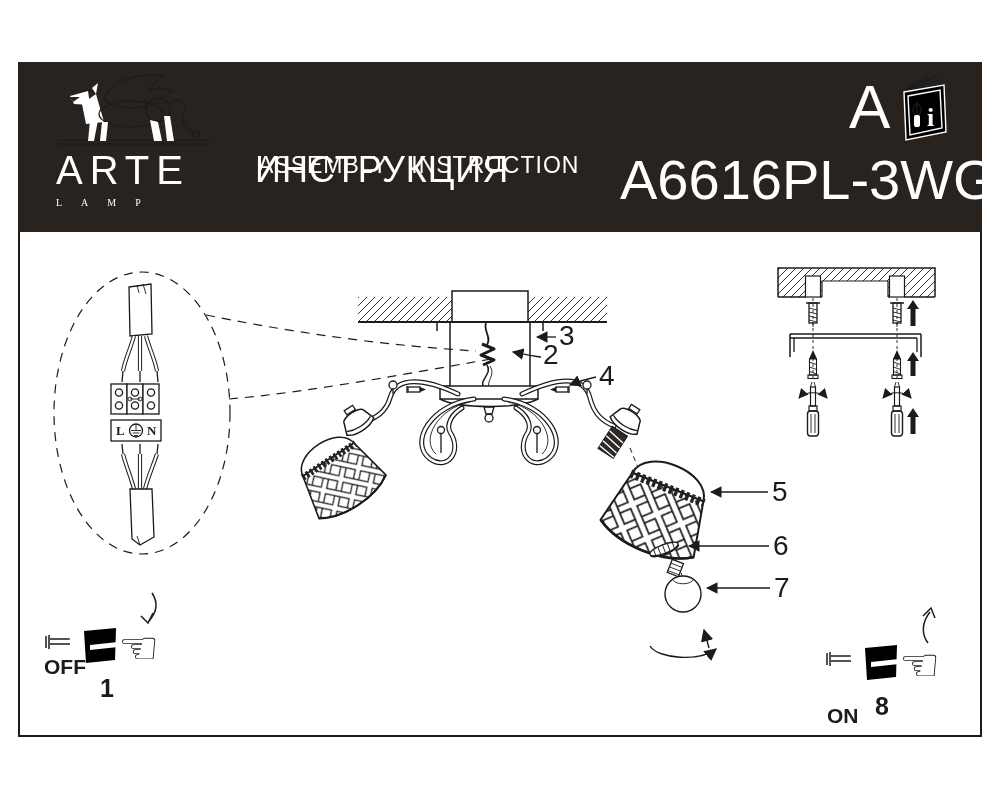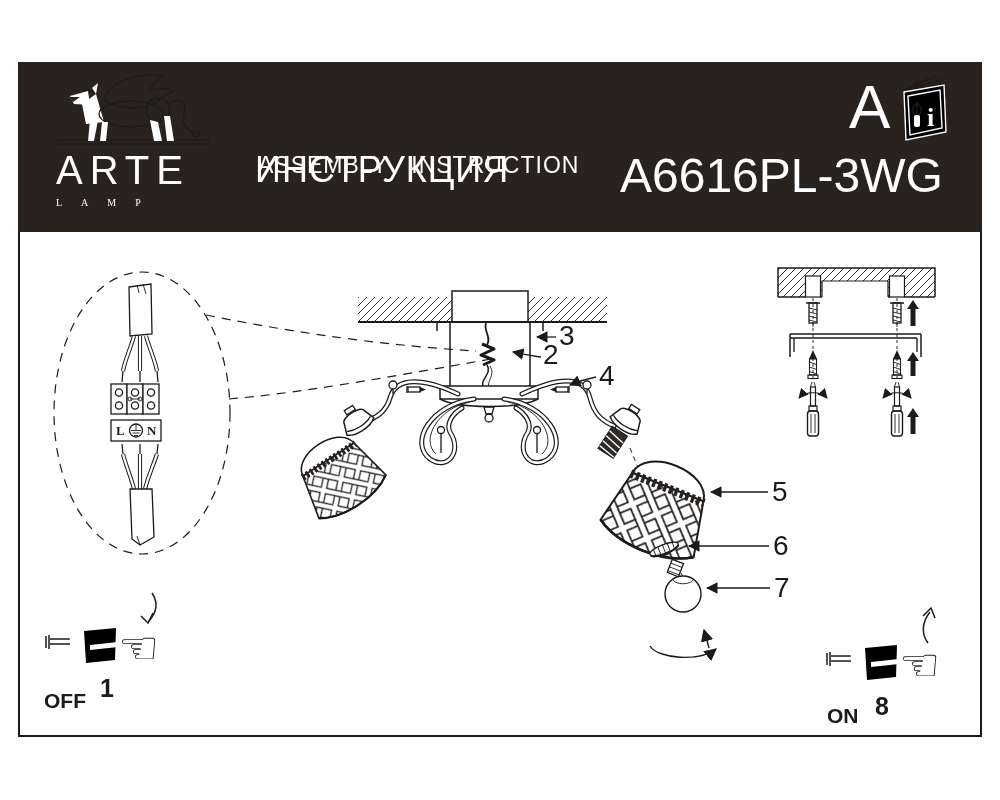--- a/index.html
+++ b/index.html
@@ -2,21 +2,21 @@
 <html><head>
 <meta charset="utf-8">
 <style>
   html,body{margin:0;padding:0;background:#fff;}
   #page{position:relative;width:1000px;height:800px;background:#fff;overflow:hidden;
         font-family:"Liberation Sans",sans-serif;color:#1d1b19;}
   #hdr{position:absolute;left:18px;top:62px;width:964px;height:170px;background:#292320;}
   .hspan{position:absolute;color:#fff;white-space:nowrap;line-height:1;}
   #title-en{left:240px;top:92px;font-size:23px;letter-spacing:1px;word-spacing:16px;}
   #title-ru{left:237px;top:90px;font-size:36px;letter-spacing:1px;}
-  #model{left:602px;top:90px;font-size:48px;}
+  #model{left:602px;top:90px;font-size:56px;}
   #pletter{left:831px;top:14px;font-size:62px;}
   #brandword{left:38px;top:88px;font-size:40px;letter-spacing:7px;color:#fff;
              font-family:Liberation Sans, sans-serif;}
   #brandsub{left:38px;top:136px;font-size:10px;letter-spacing:19px;color:#fff;
             font-family:"Liberation Serif",serif;}
   #content{position:absolute;left:18px;top:232px;width:964px;height:505px;box-sizing:border-box;
            border:2px solid #1d1b19;border-top:none;background:#fff;}
   #art{position:absolute;left:0;top:0;width:1000px;height:800px;}
   svg path,svg rect,svg circle,svg ellipse,svg line,svg polyline
       {fill:none;stroke:#1d1b19;stroke-width:1.3;}
@@ -312,15 +312,15 @@
   <span class="lbl ln" style="left:147px;top:424px">N</span>
 
   <span class="lbl num" style="left:543px;top:341px">2</span>
   <span class="lbl num" style="left:559px;top:322px">3</span>
   <span class="lbl num" style="left:599px;top:362px">4</span>
   <span class="lbl num" style="left:772px;top:478px">5</span>
   <span class="lbl num" style="left:773px;top:532px">6</span>
   <span class="lbl num" style="left:774px;top:574px">7</span>
   <span class="lbl numb" style="left:100px;top:676px">1</span>
   <span class="lbl numb" style="left:875px;top:694px">8</span>
-  <span class="lbl sw" style="left:44px;top:690px">OFF</span>
+  <span class="lbl sw" style="left:44px;top:656px">OFF</span>
   <span class="lbl sw" style="left:827px;top:705px">ON</span>
 </div>
 
 </body></html>

